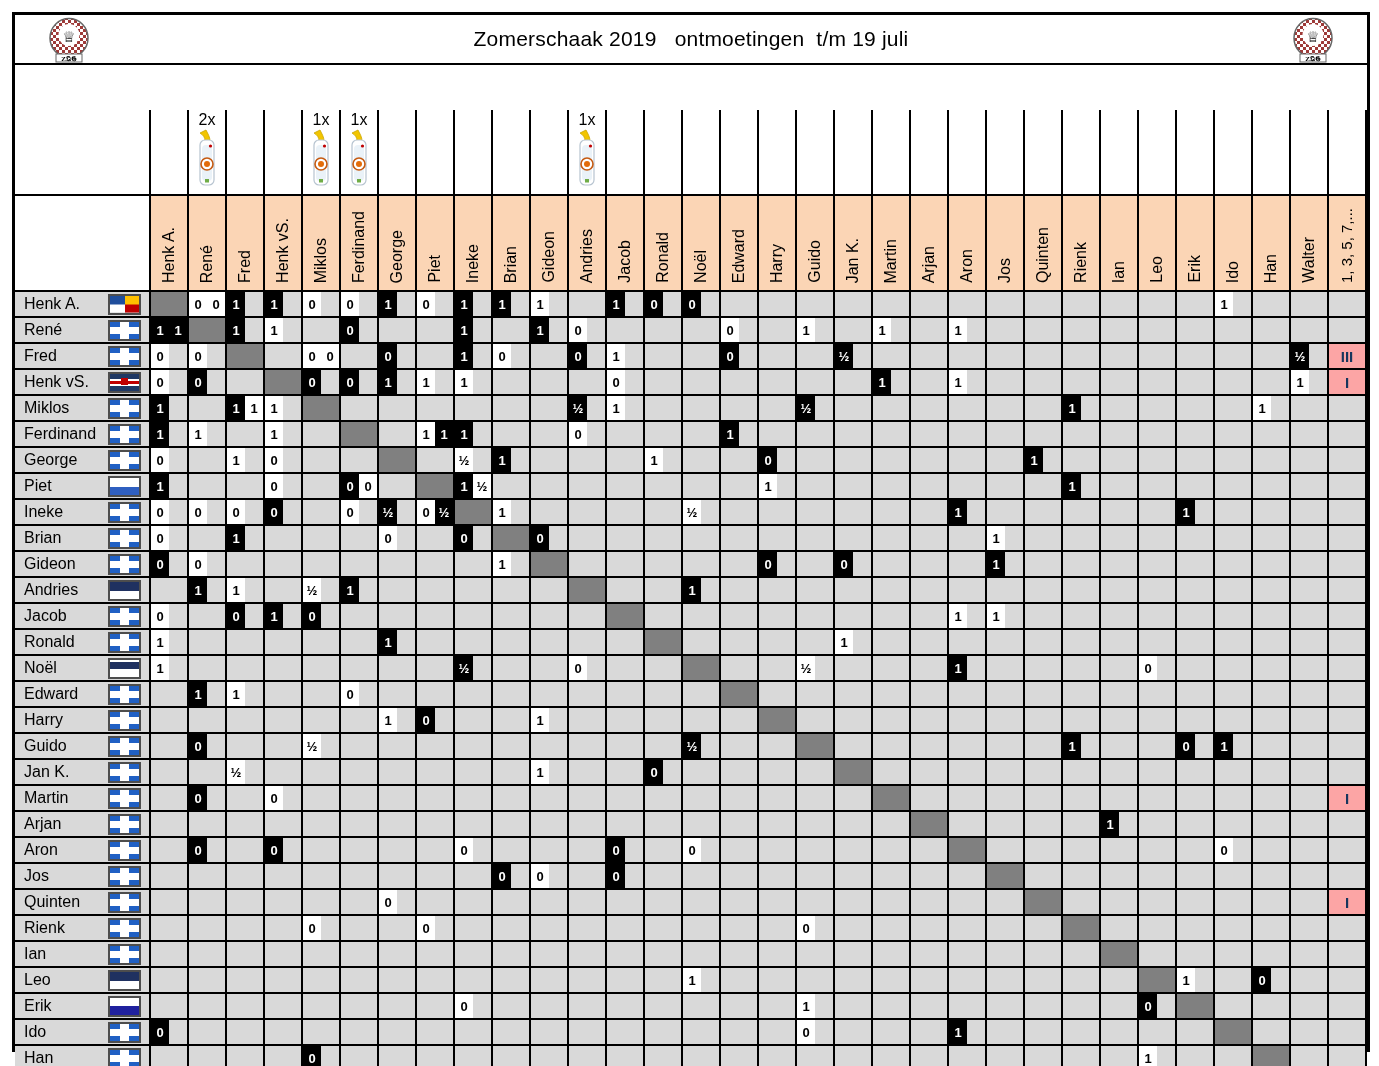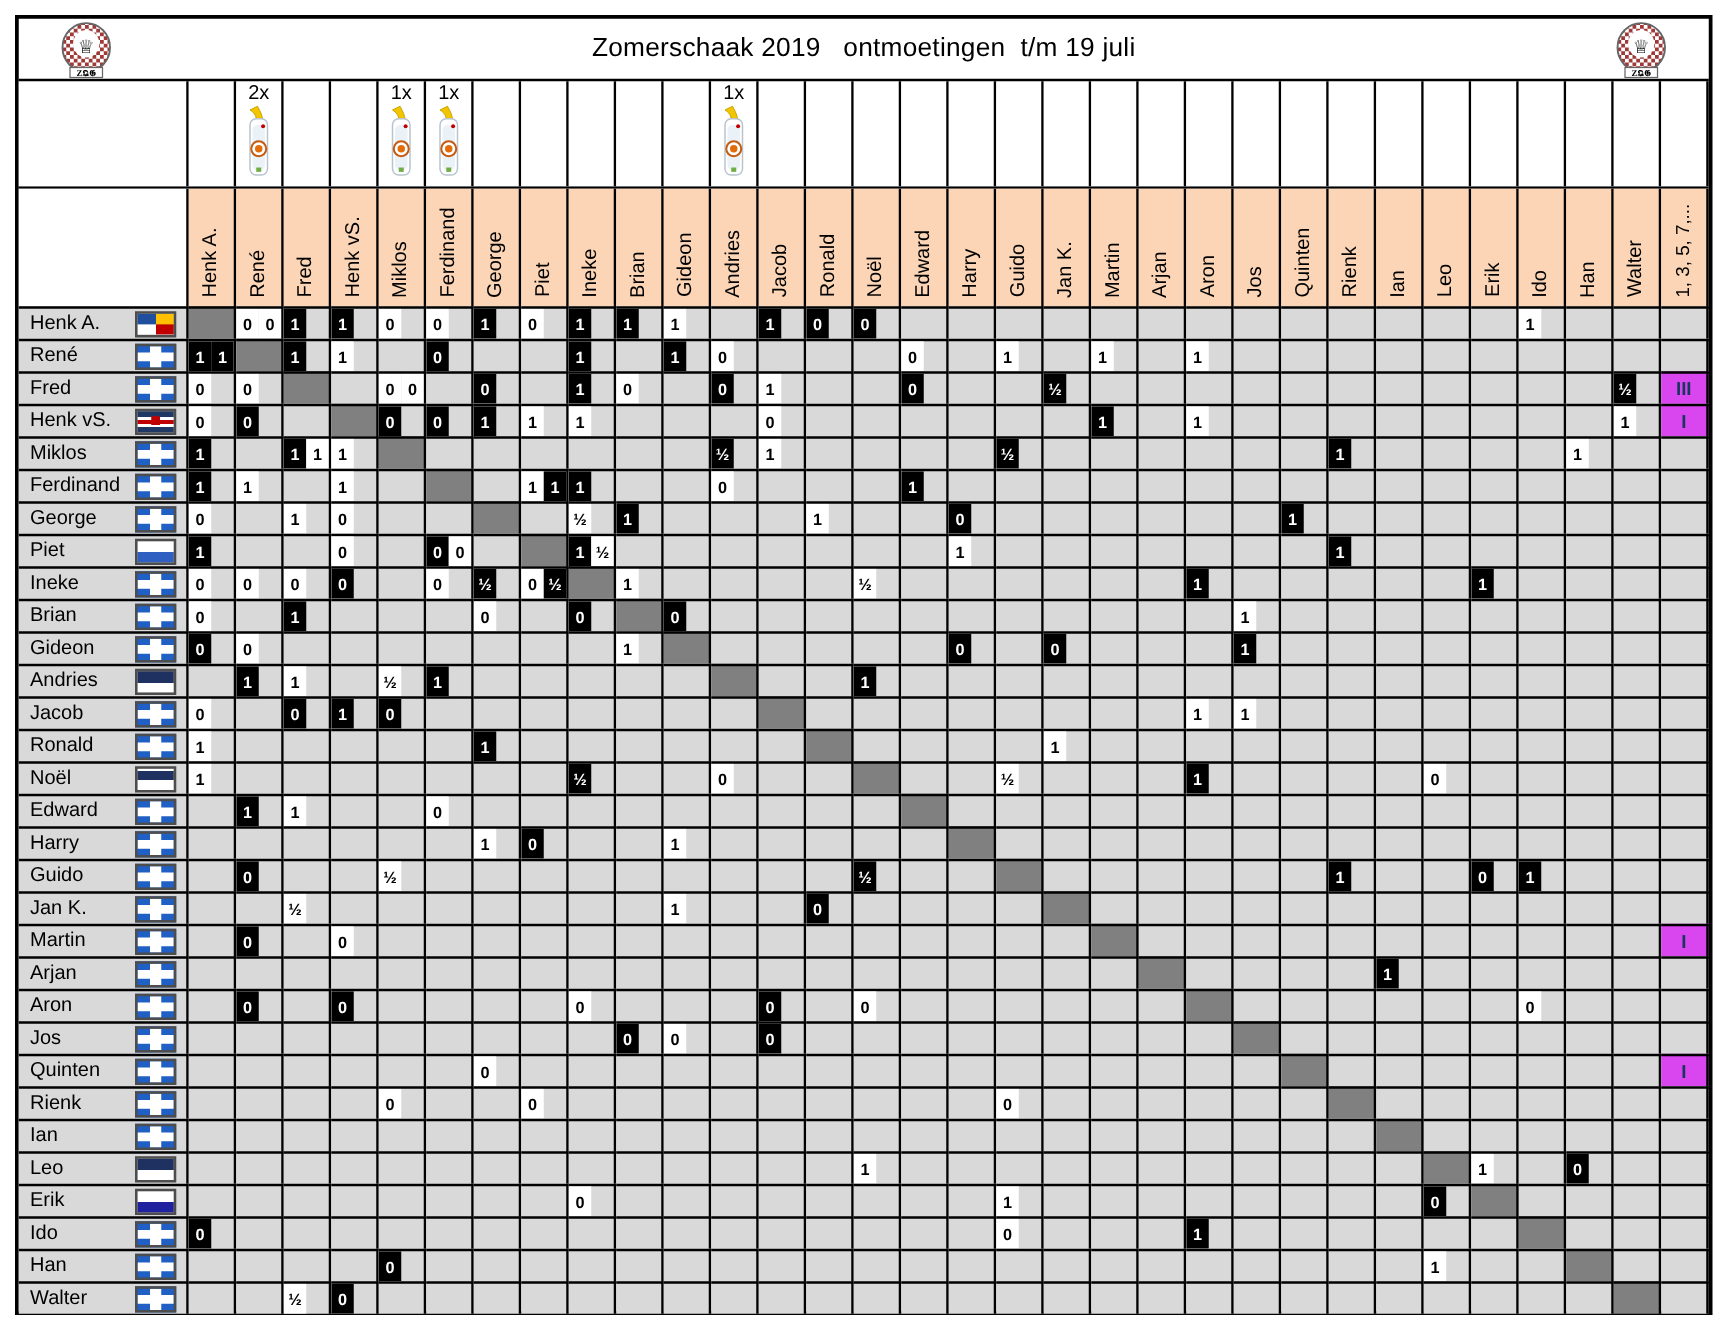--- a/index.html
+++ b/index.html
@@ -5,41 +5,41 @@
   html,body{margin:0;padding:0;background:#fff;width:1379px;height:1066px;overflow:hidden;
     font-family:"Liberation Sans",sans-serif;color:#000;}
   #sheet{position:absolute;left:12px;top:12px;width:1352px;height:1034px;border:3px solid #000;background:#fff;}
   
   #titlerow{height:48px;border-bottom:2px solid #000;position:relative;display:flex;align-items:center;justify-content:center;}
   #titlerow .logo{position:absolute;top:2px;}
   #logo-left{left:32px;}
   #logo-right{right:32px;}
   #page-title{font-size:21px;letter-spacing:.2px;white-space:pre;}
   
-  #bottlerow{height:84px;display:flex;}
+  #bottlerow{height:84px;display:flex;margin-top:45px;}
   .spacer{width:136px;box-sizing:border-box;border-right:2px solid #000;background:#fff;flex:none;}
   .bcell{width:38px;box-sizing:border-box;border-right:2px solid #000;background:#fff;flex:none;
     display:flex;flex-direction:column;align-items:center;}
   .bcount{font-size:16px;margin-top:1px;line-height:18px;}
   
   #headrow{height:94px;display:flex;border-top:2px solid #000;}
   #headrow .spacer{background:#fff;}
   .hcell{width:38px;box-sizing:border-box;border-right:2px solid #000;background:#FBD5B5;flex:none;
     display:flex;align-items:flex-end;justify-content:center;padding-bottom:7px;}
   .hcell span{writing-mode:vertical-rl;transform:rotate(180deg);font-size:16px;line-height:16px;white-space:nowrap;}
   .hcell.last span{font-size:15px;}
   
   .grow{display:flex;height:26px;}
   .rlabel{width:136px;box-sizing:border-box;border-right:2px solid #000;border-top:2px solid #000;
     background:#D9D9D9;display:flex;align-items:center;padding-left:9px;font-size:16px;flex:none;}
   .rlabel .flag{margin-left:auto;margin-right:8px;}
   .cell{width:38px;box-sizing:border-box;border-right:2px solid #000;border-top:2px solid #000;
     background:#D9D9D9;flex:none;display:flex;overflow:hidden;}
   .cell.diag{background:#808080;}
-  .cell.roman{background:#d946ef;color:#17365D;font-weight:bold;font-size:15px;
+  .cell.roman{background:#fca5a5;color:#17365D;font-weight:bold;font-size:15px;
     align-items:center;justify-content:center;}
   .half{width:18px;height:24px;display:flex;align-items:center;justify-content:center;
     font-size:13px;font-weight:bold;flex:none;}
   .half.w{background:#fff;color:#000;}
   .half.b{background:#000;color:#fff;}
   
   .flag{width:33px;height:21px;box-sizing:border-box;border:2px solid #4d4d4d;flex:none;background:#ccc;}
   .flag.cross{background-color:#2060C4;background-image:linear-gradient(#fff,#fff),linear-gradient(#fff,#fff);
     background-size:100% 7px,9px 100%;background-position:center center;background-repeat:no-repeat;}
   .flag.quartered{background-image:linear-gradient(90deg,#1F4E9C 50%,#FFC000 50%),linear-gradient(90deg,#fff 50%,#C00000 50%);

